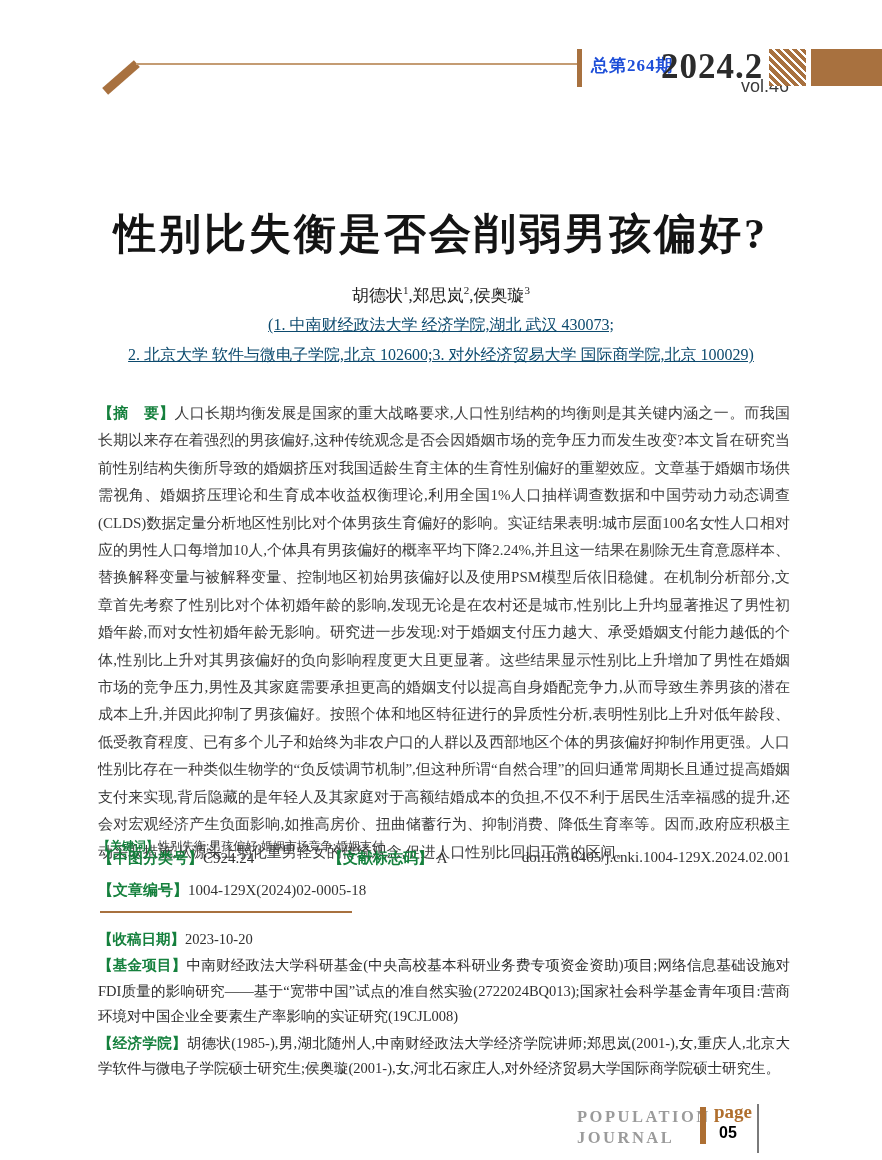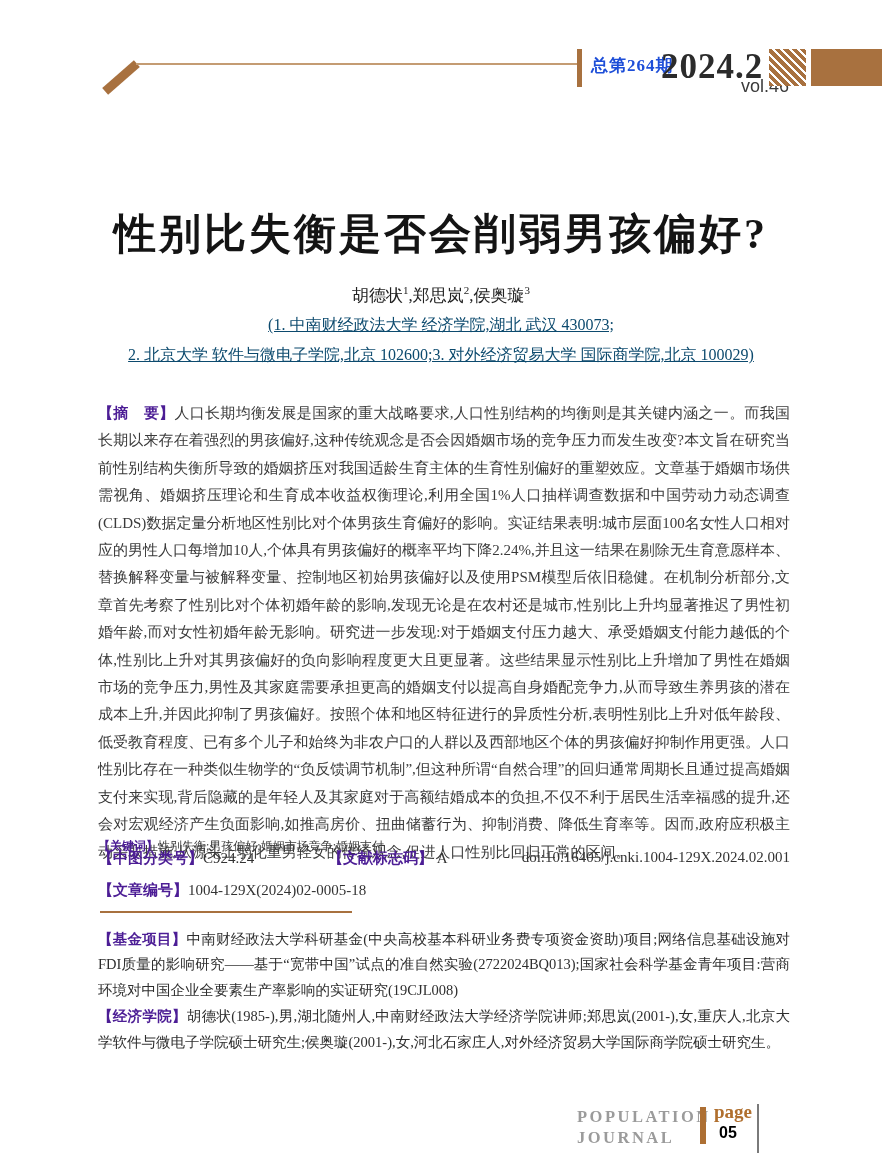--- a/index.html
+++ b/index.html
@@ -25,21 +25,21 @@
   .title{position:absolute;top:178px;left:0;width:882px;text-align:center;
     font-size:42px;font-weight:bold;letter-spacing:3px;color:#141414;}
   .authors{position:absolute;top:284px;left:0;width:882px;text-align:center;
     font-size:17px;color:#222;}
   .authors sup{font-size:11px;}
   .affil{position:absolute;left:0;width:882px;text-align:center;font-size:16px;color:#0c4a6e;text-decoration:underline;}
   .affil1{top:315px;} .affil2{top:345px;}
   
   .abstract{position:absolute;top:385px;left:98px;width:692px;font-size:15px;
     line-height:27.4px;text-align:justify;color:#3a3a3a;}
-  .lbl{font-weight:bold;color:#4c1d95;}
+  .lbl{font-weight:bold;color:#15803d;}
   .keywords{position:absolute;top:826px;left:98px;width:692px;font-size:12px;color:#3a3a3a;}
   .meta-row{position:absolute;top:849px;left:98px;width:692px;height:22px;font-size:15px;color:#333;}
   .meta-clc{position:absolute;left:0;}
   .meta-code{position:absolute;left:230px;}
   .meta-doi{position:absolute;right:0;color:#333;}
   .article-no{position:absolute;top:881px;left:98px;font-size:15px;color:#333;}
   
   .footnote-sep{position:absolute;top:911px;left:100px;width:252px;height:2px;background:#a8713f;}
   .footnotes{position:absolute;top:926px;left:98px;width:692px;font-size:14.5px;
     line-height:25.4px;text-align:justify;color:#2e2e2e;}
@@ -82,20 +82,21 @@
   <span class="meta-clc"><span class="lbl">【中图分类号】</span><span>C924.24</span></span>
   <span class="meta-code"><span class="lbl">【文献标志码】</span> <span>A</span></span>
   <span class="meta-doi">doi:10.16405/j.cnki.1004-129X.2024.02.001</span>
 </div>
 
 <div class="article-no"><span class="lbl">【文章编号】</span><span>1004-129X(2024)02-0005-18</span></div>
 
 <div class="footnote-sep"></div>
 
 <div class="footnotes">
+  <p><span class="lbl">【收稿日期】</span><span>2023-10-20</span></p>
   <p><span class="lbl">【基金项目】</span><span>中南财经政法大学科研基金(中央高校基本科研业务费专项资金资助)项目;网络信息基础设施对FDI质量的影响研究——基于“宽带中国”试点的准自然实验(2722024BQ013);国家社会科学基金青年项目:营商环境对中国企业全要素生产率影响的实证研究(19CJL008)</span></p>
   <p><span class="lbl">【经济学院】</span><span>胡德状(1985-),男,湖北随州人,中南财经政法大学经济学院讲师;郑思岚(2001-),女,重庆人,北京大学软件与微电子学院硕士研究生;侯奥璇(2001-),女,河北石家庄人,对外经济贸易大学国际商学院硕士研究生。</span></p>
 </div>
 
 <div class="journal-en">
   <div>POPULATION</div>
   <div>JOURNAL</div>
 </div>
 <div class="footer-brown-bar"></div>
 <div class="page-label">page</div>

